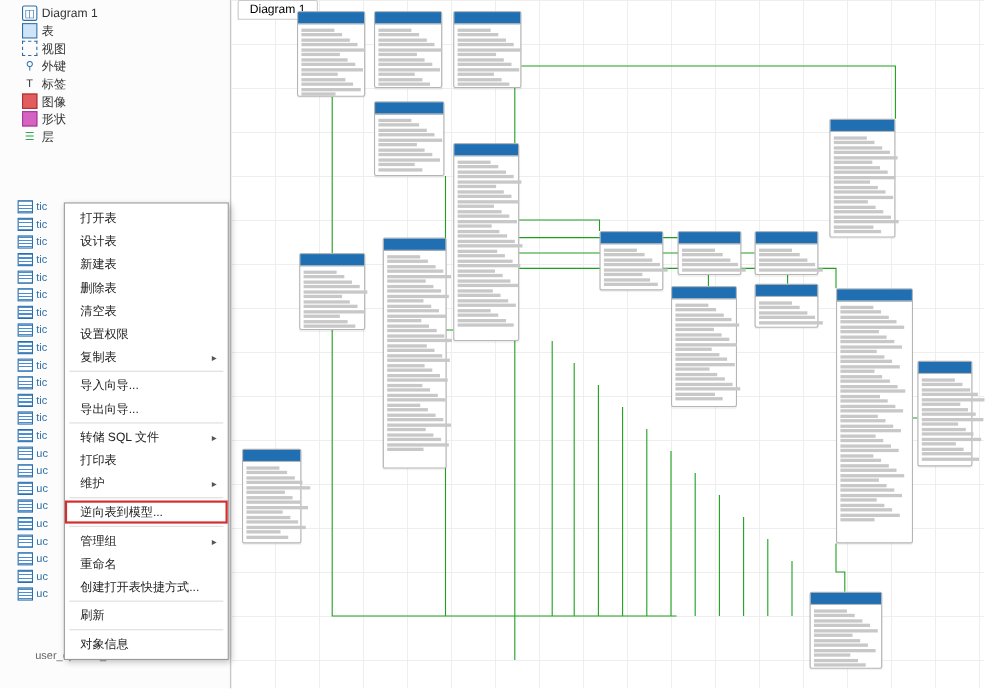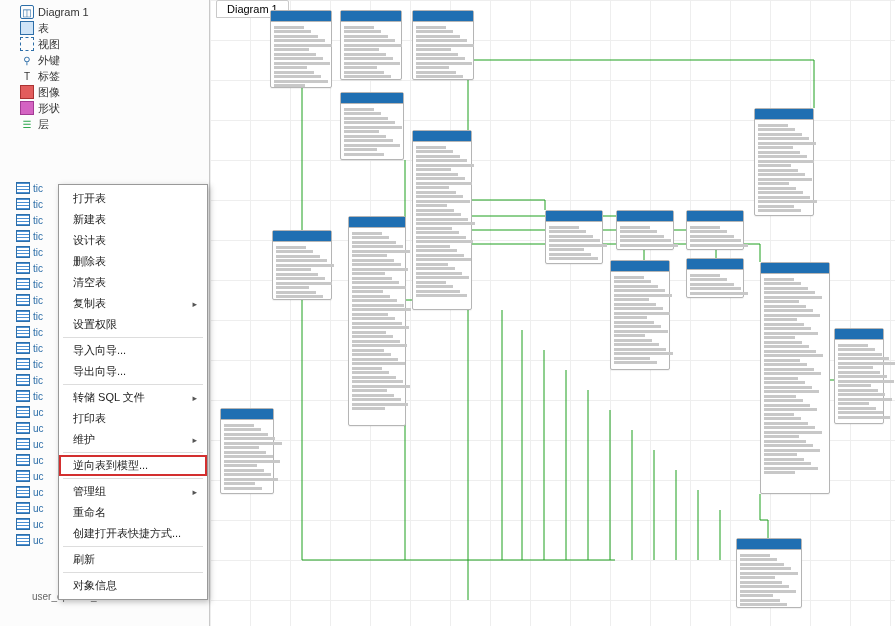--- a/index.html
+++ b/index.html
@@ -310,26 +310,26 @@
         <span class="mini"></span>
         <span>uc</span>
       </div>
     </div>
 
   <div class="bottom-label">user_operate_record</div>
 </div>
 
 <div class="context-menu">
   <div class="menu-item">打开表</div>
+  <div class="menu-item">设计表</div>
   <div class="menu-item">新建表</div>
-  <div class="menu-item">设计表</div>
   <div class="menu-item">删除表</div>
   <div class="menu-item">清空表</div>
+  <div class="menu-item">设置权限</div>
   <div class="menu-item has-arrow">复制表</div>
-  <div class="menu-item">设置权限</div>
   <div class="menu-sep"></div>
   <div class="menu-item">导入向导...</div>
   <div class="menu-item">导出向导...</div>
   <div class="menu-sep"></div>
   <div class="menu-item has-arrow">转储 SQL 文件</div>
   <div class="menu-item">打印表</div>
   <div class="menu-item has-arrow">维护</div>
   <div class="menu-sep"></div>
   <div class="menu-item highlight">逆向表到模型...</div>
   <div class="menu-sep"></div>

